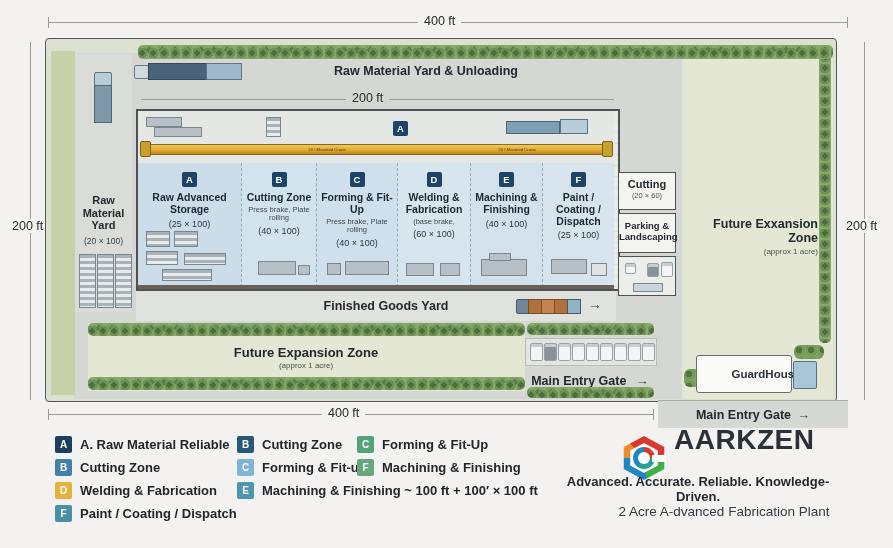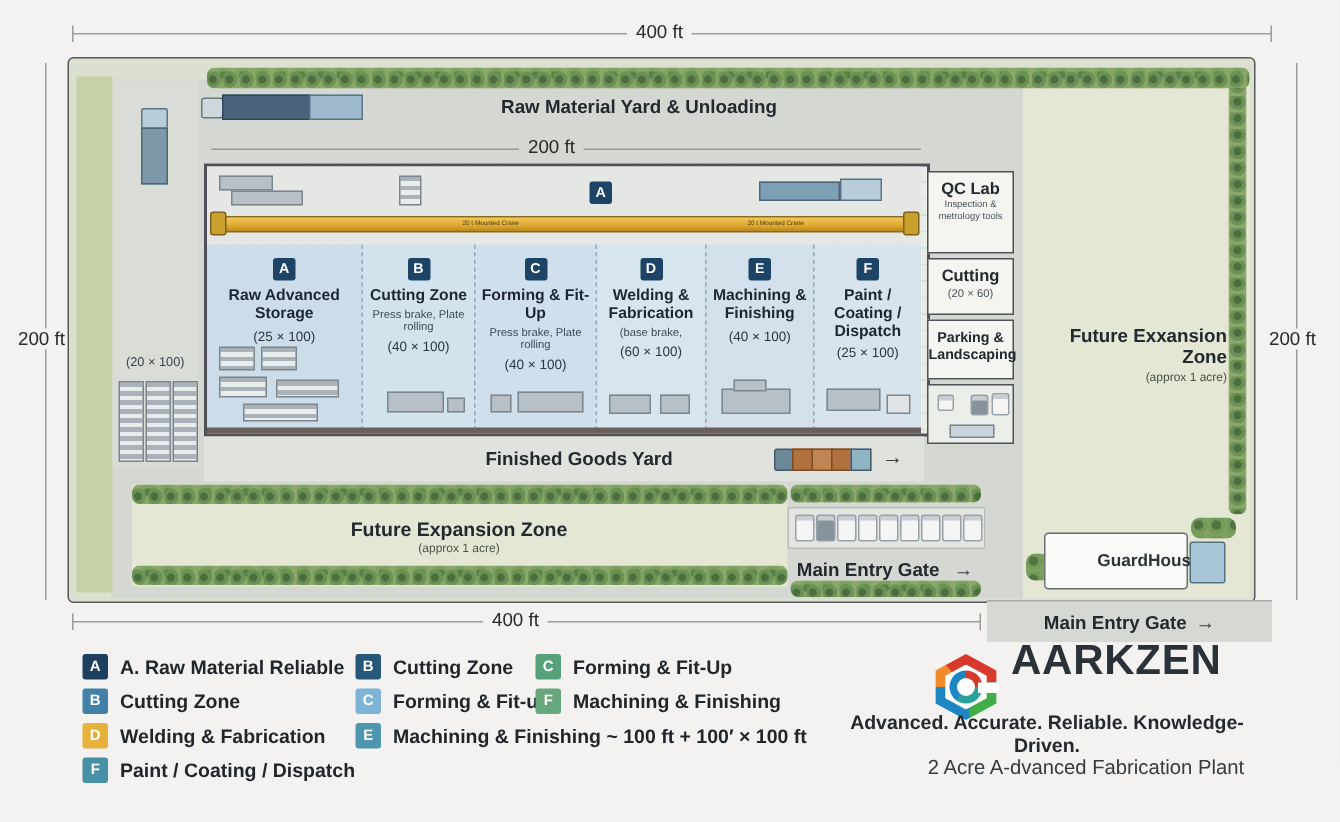--- a/index.html
+++ b/index.html
@@ -118,20 +118,21 @@
     </div>
 
     <div class="abs dline" style="left:95px;top:60px;width:473px;height:1px;"></div>
     <div class="abs dtext" style="left:300px;top:52px;background:#d4d7d2;">200 ft</div>
 
     <div class="abs" style="left:29px;top:15px;width:57px;height:258px;background:#dadcd8;">
       <div class="abs" style="left:17px;top:18px;width:20px;height:50px;">
         <div class="abs" style="left:2px;top:0;width:16px;height:12px;background:#b9cdd8;border:1px solid #5d7486;border-radius:2px;"></div>
         <div class="abs" style="left:2px;top:13px;width:16px;height:36px;background:#7d98a8;border:1px solid #4d6574;"></div>
       </div>
+      <div class="abs label-bold" style="left:0;top:140px;width:57px;text-align:center;font-size:11px;line-height:1.15;">Raw Material Yard</div>
       <div class="abs" style="left:0;top:182px;width:57px;text-align:center;font-size:8.5px;color:#39434c;">(20 × 100)</div>
       <div class="abs stack" style="left:4px;top:200px;width:15px;height:52px;"></div>
       <div class="abs stack" style="left:22px;top:200px;width:15px;height:52px;"></div>
       <div class="abs stack" style="left:40px;top:200px;width:15px;height:52px;"></div>
     </div>
 
     <div id="building" class="abs">
 
       <div class="abs bay">
         <div class="abs mach" style="left:8px;top:6px;width:34px;height:8px;"></div>
@@ -194,24 +195,20 @@
       <div class="abs zone zcolF">
         <div class="zbadge">F</div>
         <div class="ztitle">Paint / Coating / Dispatch</div>
         <div class="zsize">(25 × 100)</div>
         <div class="abs mach" style="left:8px;top:96px;width:34px;height:13px;"></div>
         <div class="abs mach" style="left:48px;top:100px;width:14px;height:11px;background:#dfe3e5;"></div>
       </div>
       <div class="abs" style="left:0;top:174px;width:476px;height:4px;background:#6b5f5a;"></div>
     </div>
 
-    <div class="abs fbox" style="top:75px;height:55px;">
-      <div class="ftitle">QC Lab</div>
-      <div class="fsub">Inspection &amp; metrology tools</div>
-    </div>
     <div class="abs fbox" style="top:133px;height:38px;">
       <div class="ftitle">Cutting</div>
       <div class="fsub" style="font-size:7.5px;">(20 × 60)</div>
     </div>
     <div class="abs fbox" style="top:174px;height:40px;">
       <div style="font-size:9.5px;font-weight:bold;margin-top:6px;">Parking &amp;</div>
       <div style="font-size:9.5px;font-weight:bold;">Landscaping</div>
     </div>
     <div class="abs fbox" style="top:217px;height:40px;background:#eceee9;">
       <div class="abs car" style="left:6px;top:6px;width:9px;height:9px;"></div>

